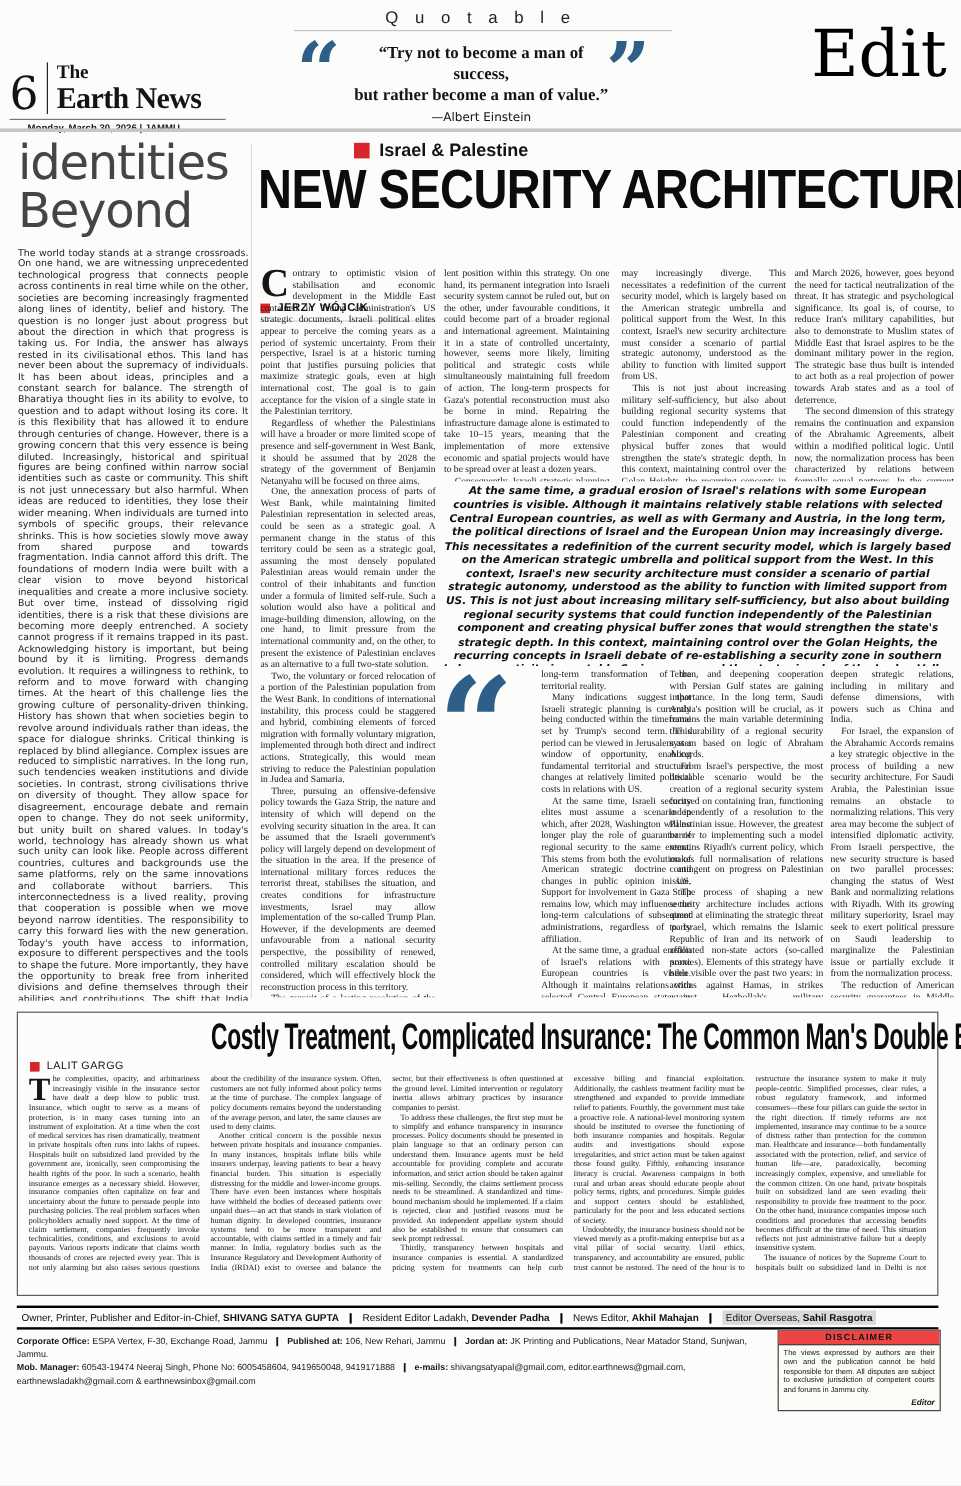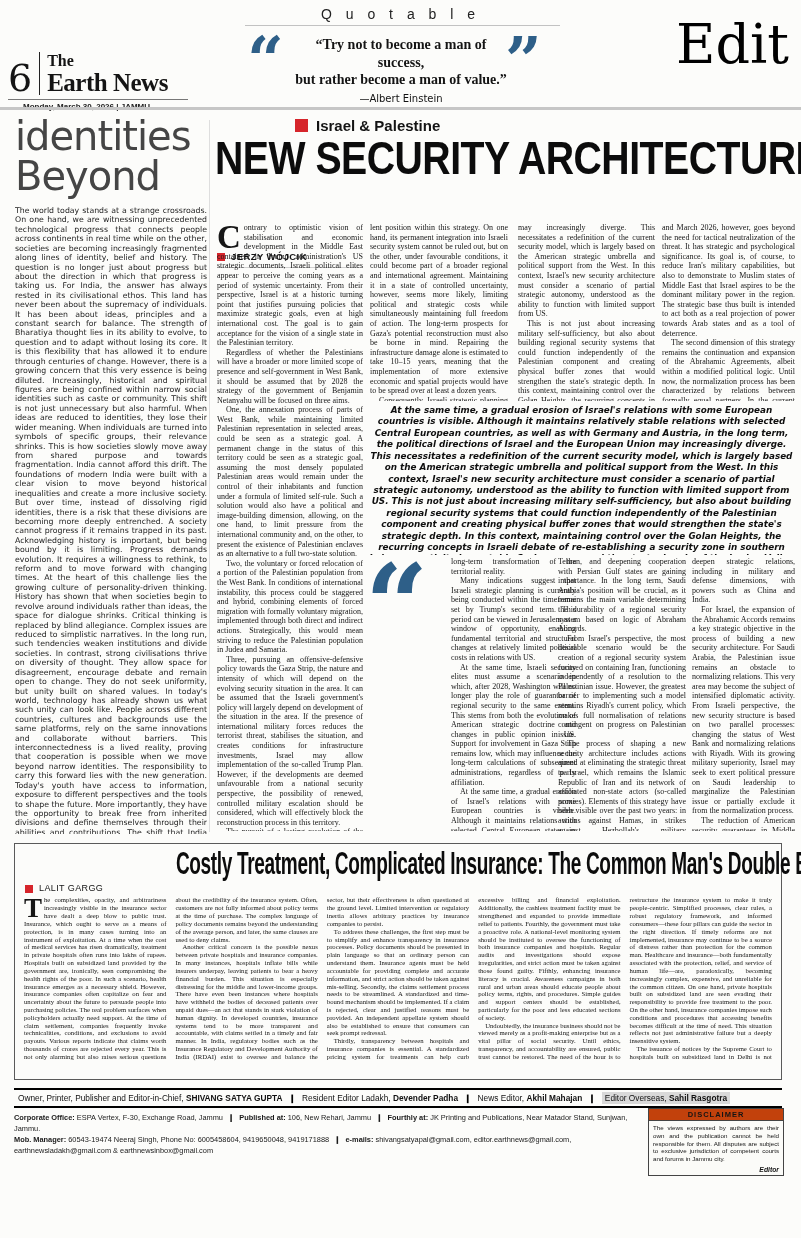--- a/index.html
+++ b/index.html
@@ -84,21 +84,21 @@
               border-top:2px solid #000;border-bottom:2px solid #000;padding:3px 4px;
               font-family:"Liberation Sans",sans-serif;font-size:8.3px;color:#111;white-space:nowrap;overflow:hidden;}
   .footer-bar .name{font-weight:bold;text-align:right;}
   .footer-bar .sep{font-weight:bold;padding:0 4px;color:#000;}
   .footer-bar .hl{background:#d9d9d9;padding:1px 3px;}
   .footer-info{position:absolute;left:14px;top:1112px;width:618px;
                font-family:"Liberation Sans",sans-serif;font-size:7.4px;line-height:1.5;color:#1a1a1a;}
   .footer-info .lbl{font-weight:bold;}
   .footer-info .sep2{font-weight:bold;padding:0 3px;}
   .disclaimer{position:absolute;left:648px;top:1108px;width:134px;border:1px solid #444;background:#fbfbf8;}
-  .disc-title{background:#c2410c;text-align:center;font-family:"Liberation Sans",sans-serif;
+  .disc-title{background:#ef4444;text-align:center;font-family:"Liberation Sans",sans-serif;
               font-weight:bold;font-size:7.5px;letter-spacing:1px;padding:1px 10px;border-bottom:1px solid #444;}
   .disc-body{padding:3px 4px;font-family:"Liberation Sans",sans-serif;font-size:6.2px;line-height:1.25;text-align:justify;}
   .disc-editor{text-align:right;font-weight:bold;font-style:italic;padding:0 4px 2px 0;
                font-family:"Liberation Sans",sans-serif;font-size:6.8px;}
 </style>
 </head>
 <body>
 
 <div class="page">
 
@@ -238,21 +238,21 @@
   </div>
 
   <div class="footer-info">
     <div>
       <span class="lbl">Corporate Office:</span>
       <span>ESPA Vertex, F-30, Exchange Road, Jammu</span>
       <span class="sep2">❙</span>
       <span class="lbl">Published at:</span>
       <span>106, New Rehari, Jammu</span>
       <span class="sep2">❙</span>
-      <span class="lbl">Fourthly at:</span>
+      <span class="lbl">Jordan at:</span>
       <span>JK Printing and Publications, Near Matador Stand, Sunjwan, Jammu.</span>
     </div>
     <div>
       <span class="lbl">Mob. Manager:</span>
       <span>60543-19474 Neeraj Singh, Phone No: 6005458604, 9419650048, 9419171888</span>
       <span class="sep2">❙</span>
       <span class="lbl">e-mails:</span>
       <span>shivangsatyapal@gmail.com, editor.earthnews@gmail.com, earthnewsladakh@gmail.com &amp; earthnewsinbox@gmail.com</span>
     </div>
   </div>

